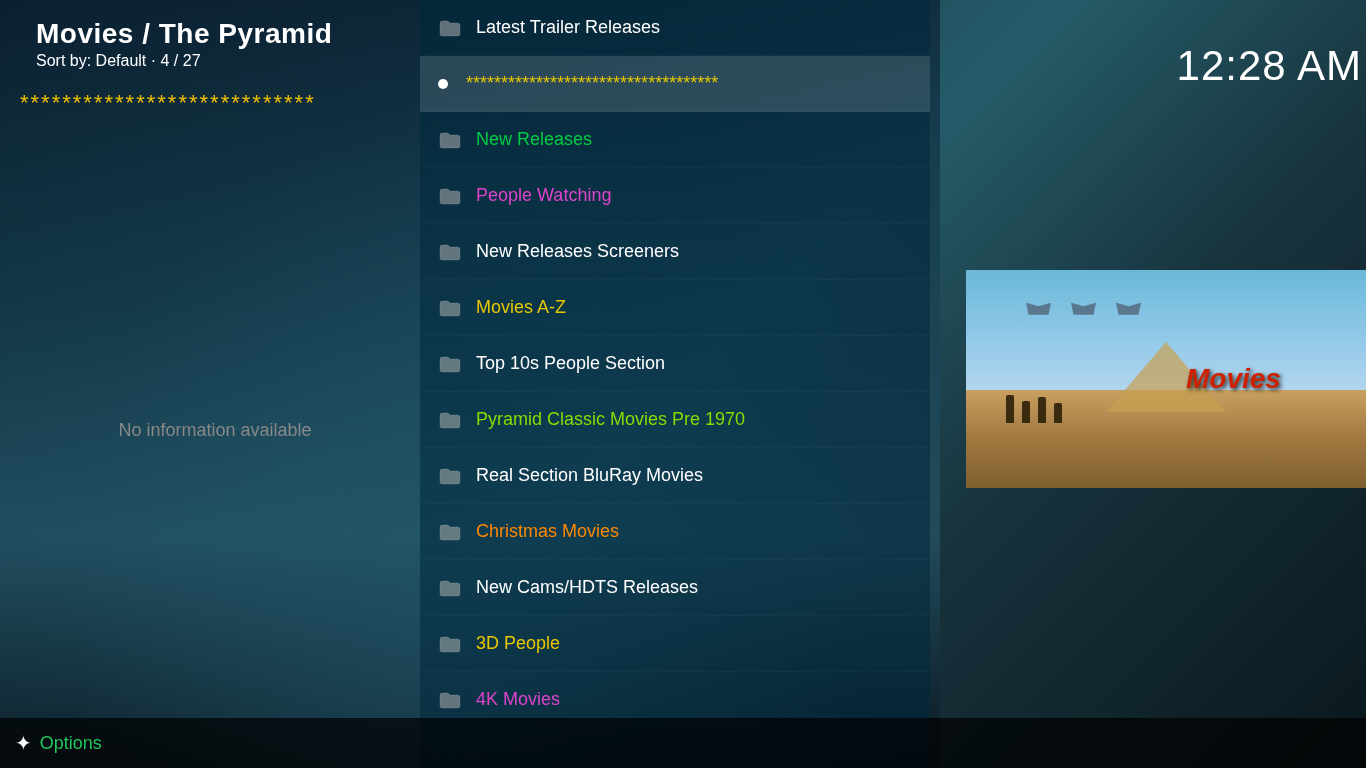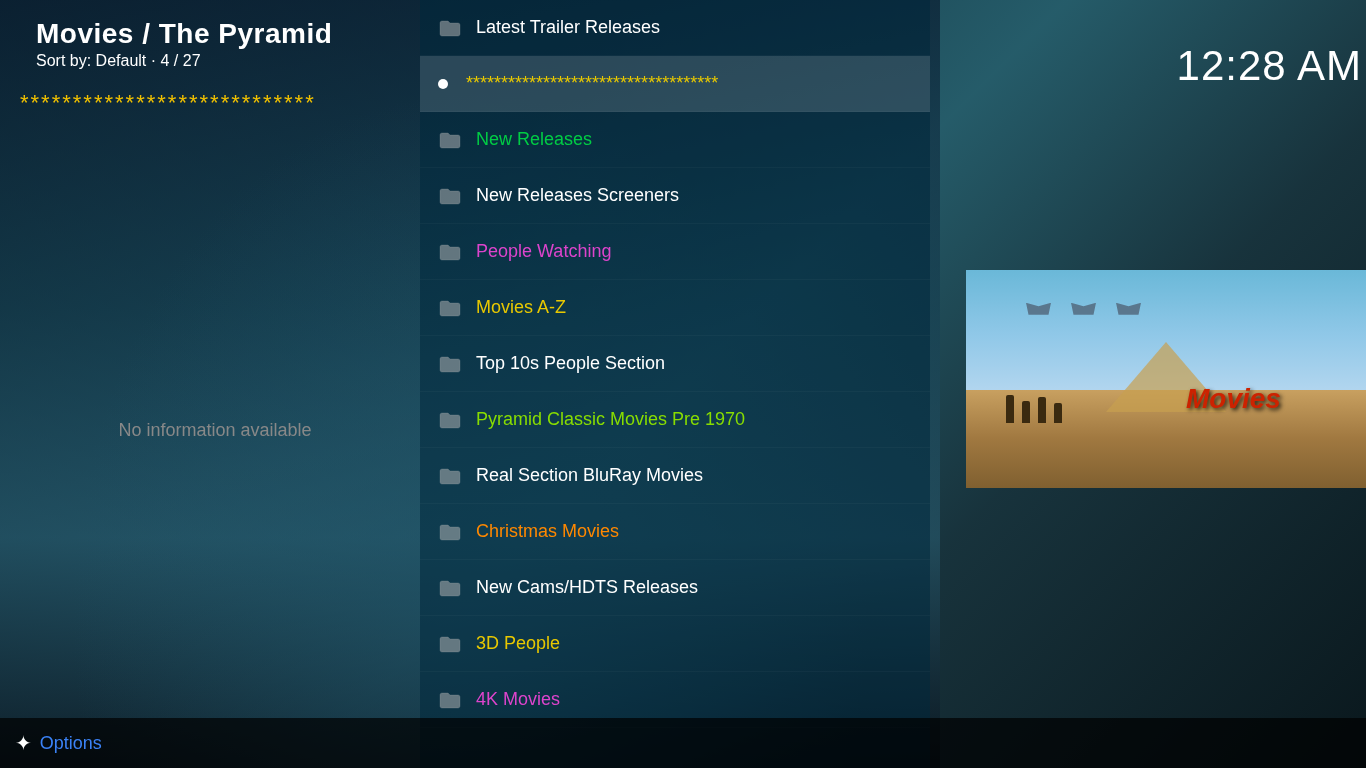--- a/index.html
+++ b/index.html
@@ -113,21 +113,21 @@
       z-index: 10;
     }
 
     .options-icon {
       color: #ffffff;
       font-size: 20px;
       margin-right: 8px;
     }
 
     .options-label {
-      color: #3b82f6;
+      color: #22c55e;
       font-size: 18px;
     }
 
     
     .list-panel {
       position: absolute;
       top: 0;
       left: 420px;
       width: 510px;
       height: 768px;
@@ -232,21 +232,20 @@
     .thumb-title {
       position: absolute;
       top: 50%;
       left: 55%;
       transform: translateY(-50%);
       color: #cc2200;
       font-size: 28px;
       font-weight: bold;
       font-style: italic;
       text-shadow: 2px 2px 4px rgba(0,0,0,0.8);
-      margin-top: 20px;
     }
 
     .thumb-figures {
       position: absolute;
       bottom: 30%;
       left: 10%;
       display: flex;
       gap: 8px;
       align-items: flex-end;
     }
@@ -313,29 +312,29 @@
       </svg>
         </div>
         <span class="item-text color-green">New Releases</span>
       </div>
       <div class="list-item">
         <div class="folder-icon">
           <svg class="folder-svg" width="22" height="18" viewBox="0 0 22 18" fill="none" xmlns="http://www.w3.org/2000/svg">
         <path d="M1 4C1 2.9 1.9 2 3 2H9L11 4H19C20.1 4 21 4.9 21 6V15C21 16.1 20.1 17 19 17H3C1.9 17 1 16.1 1 15V4Z" fill="rgba(180,180,180,0.7)" stroke="rgba(200,200,200,0.5)" stroke-width="0.5"></path>
       </svg>
         </div>
+        <span class="item-text color-magenta">People Watching</span>
+      </div>
+      <div class="list-item">
+        <div class="folder-icon">
+          <svg class="folder-svg" width="22" height="18" viewBox="0 0 22 18" fill="none" xmlns="http://www.w3.org/2000/svg">
+        <path d="M1 4C1 2.9 1.9 2 3 2H9L11 4H19C20.1 4 21 4.9 21 6V15C21 16.1 20.1 17 19 17H3C1.9 17 1 16.1 1 15V4Z" fill="rgba(180,180,180,0.7)" stroke="rgba(200,200,200,0.5)" stroke-width="0.5"></path>
+      </svg>
+        </div>
         <span class="item-text color-white">New Releases Screeners</span>
-      </div>
-      <div class="list-item">
-        <div class="folder-icon">
-          <svg class="folder-svg" width="22" height="18" viewBox="0 0 22 18" fill="none" xmlns="http://www.w3.org/2000/svg">
-        <path d="M1 4C1 2.9 1.9 2 3 2H9L11 4H19C20.1 4 21 4.9 21 6V15C21 16.1 20.1 17 19 17H3C1.9 17 1 16.1 1 15V4Z" fill="rgba(180,180,180,0.7)" stroke="rgba(200,200,200,0.5)" stroke-width="0.5"></path>
-      </svg>
-        </div>
-        <span class="item-text color-magenta">People Watching</span>
       </div>
       <div class="list-item">
         <div class="folder-icon">
           <svg class="folder-svg" width="22" height="18" viewBox="0 0 22 18" fill="none" xmlns="http://www.w3.org/2000/svg">
         <path d="M1 4C1 2.9 1.9 2 3 2H9L11 4H19C20.1 4 21 4.9 21 6V15C21 16.1 20.1 17 19 17H3C1.9 17 1 16.1 1 15V4Z" fill="rgba(180,180,180,0.7)" stroke="rgba(200,200,200,0.5)" stroke-width="0.5"></path>
       </svg>
         </div>
         <span class="item-text color-yellow">Movies A-Z</span>
       </div>
       <div class="list-item">

